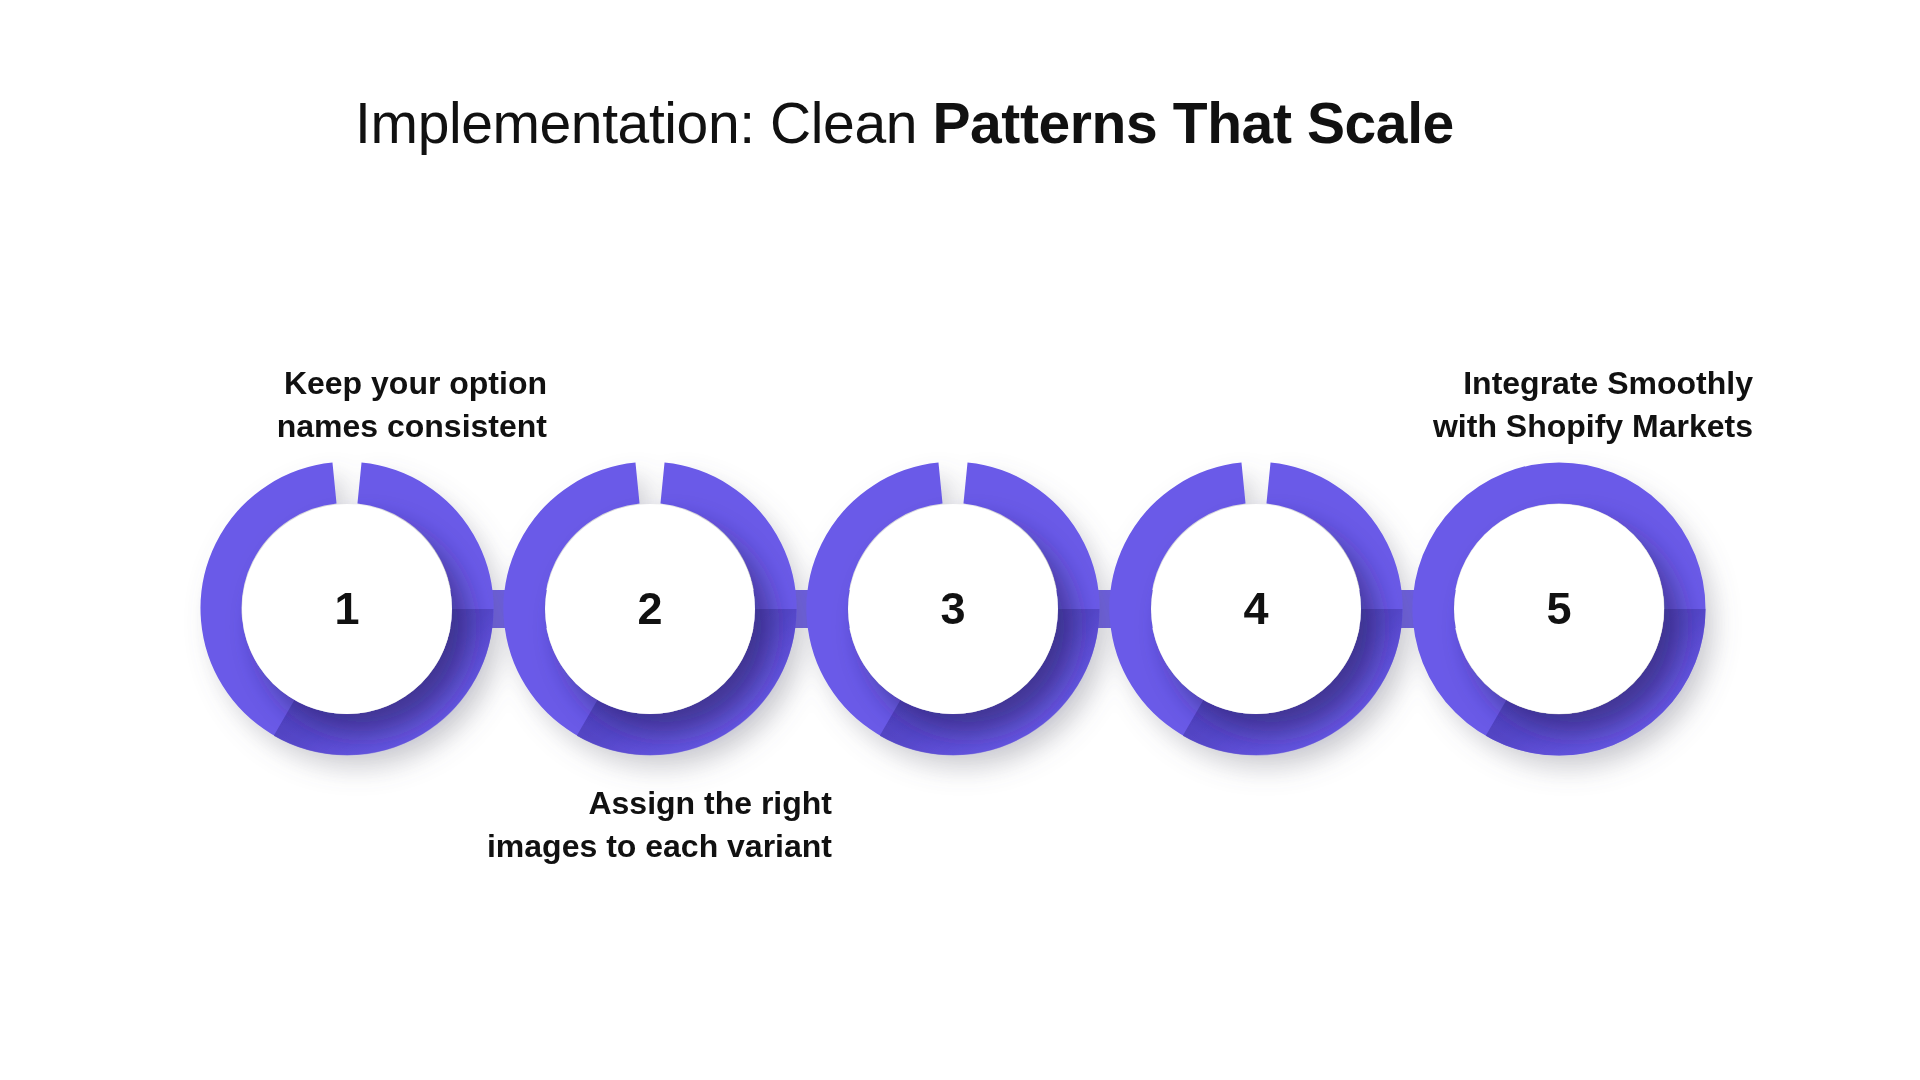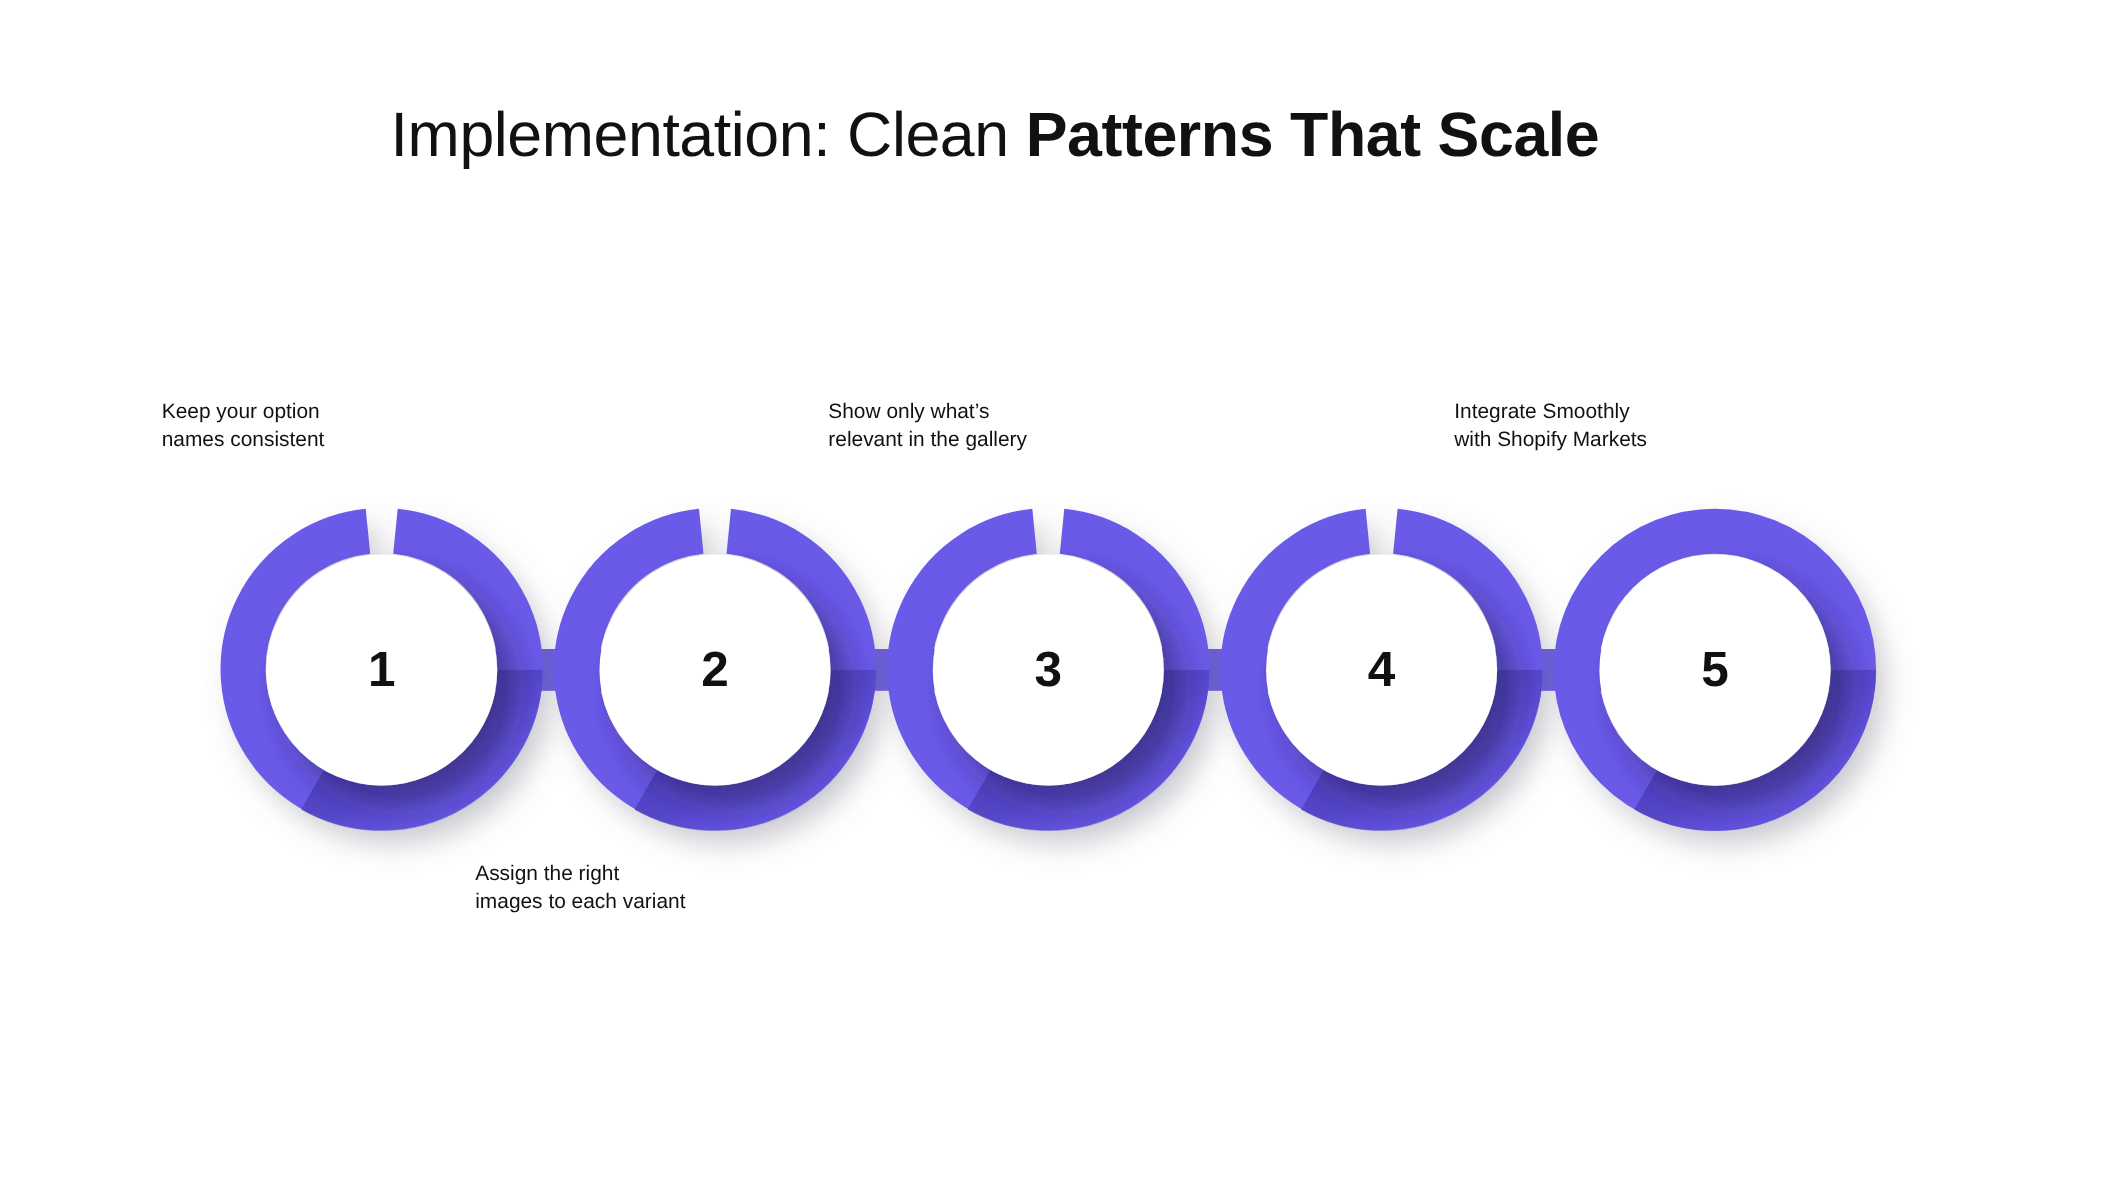--- a/index.html
+++ b/index.html
@@ -56,23 +56,23 @@
     font-weight: 700;
     color: #111111;
     line-height: 1;
     pointer-events: none;
   }
 
   
   .caption {
     position: absolute;
     width: 400px;
-    text-align: left;
-    font-size: 19px;
-    font-weight: 400;
+    text-align: right;
+    font-size: 32px;
+    font-weight: 700;
     color: #111111;
     line-height: 1.33;
     white-space: pre-line;
   }
 </style>
 </head>
 <body>
 
 <div class="title-wrap">
   <span class="title"><span>Implementation: Clean </span><span class="strong">Patterns That Scale</span></span>
@@ -145,18 +145,16 @@
   <div class="num" style="left:247px;  top:586px;">1</div>
   <div class="num" style="left:550px;  top:586px;">2</div>
   <div class="num" style="left:853px;  top:586px;">3</div>
   <div class="num" style="left:1156px; top:586px;">4</div>
   <div class="num" style="left:1459px; top:586px;">5</div>
 
   <div class="caption" style="left:147px;  top:362px;">Keep your option
 names consistent</div>
   <div class="caption" style="left:432px;  top:782px;">Assign the right
 images to each variant</div>
-  <div class="caption" style="left:753px;  top:362px;">Show only what’s
-relevant in the gallery</div>
-  <div class="caption" style="left:1322px; top:362px;">Integrate Smoothly
+  <div class="caption" style="left:1353px; top:362px;">Integrate Smoothly
 with Shopify Markets</div>
 
 </div>
 
 </body></html>

